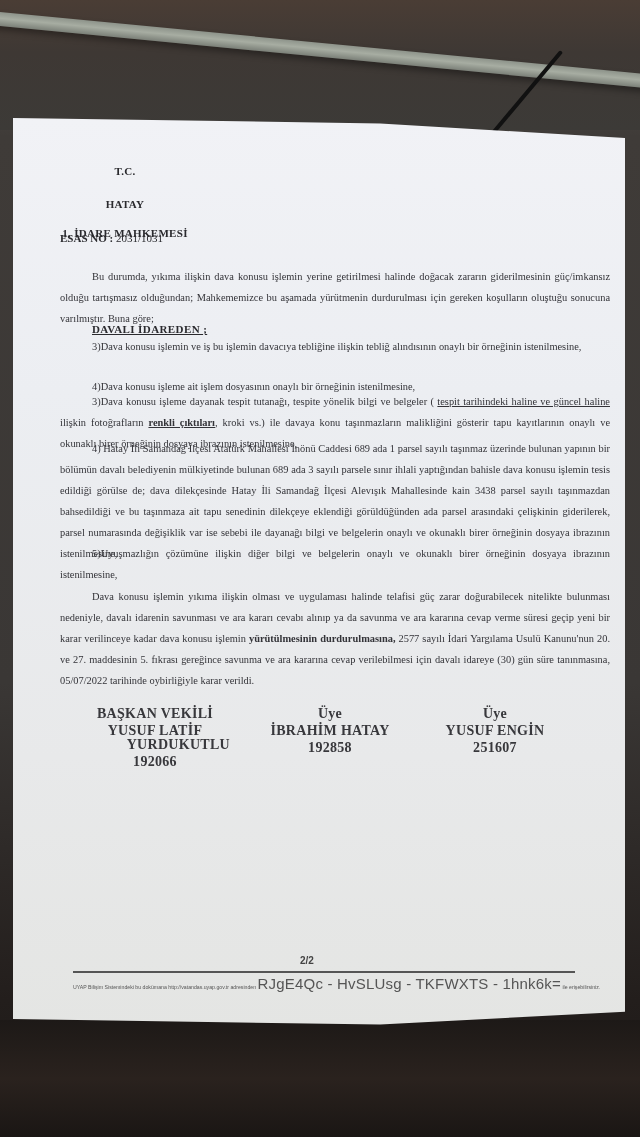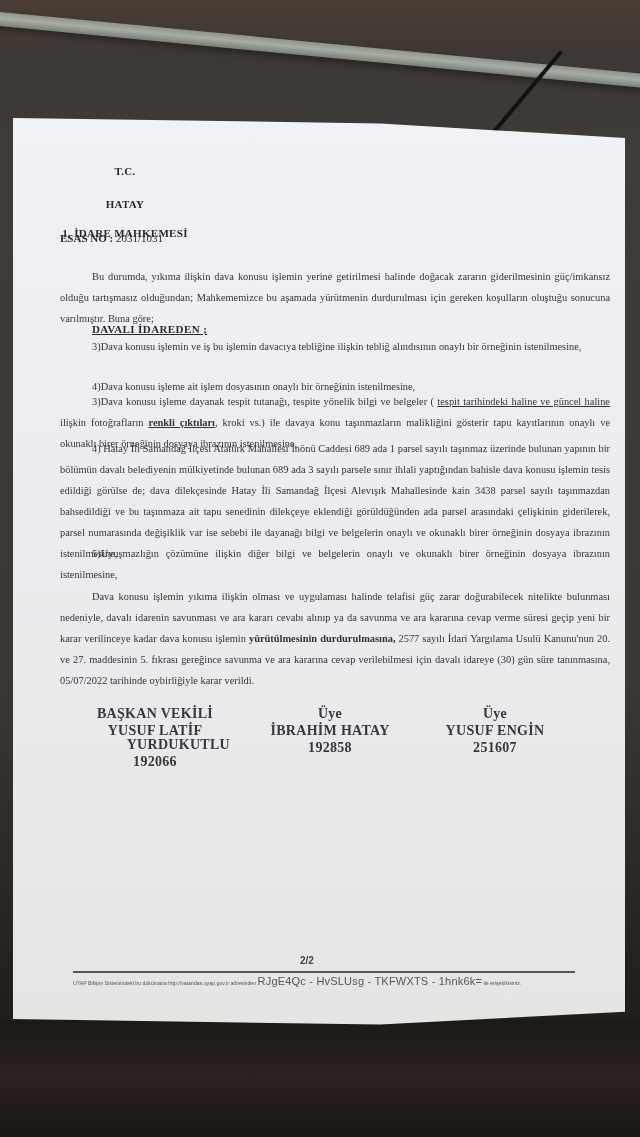--- a/index.html
+++ b/index.html
@@ -55,21 +55,21 @@
       position: absolute; text-align: center; font-weight: bold; font-size: 14px; line-height: 17px;
       letter-spacing: 0.3px; color: #38383c;
     }
     .pageno { position: absolute; left: 300px; top: 955px; font-size: 10px; font-weight: bold;
       font-family: "Liberation Sans", sans-serif; color: #444; text-align: right; }
     .foot-line { position: absolute; left: 73px; top: 971px; width: 502px; height: 2px; background: #555; }
     .footer {
       position: absolute; left: 73px; top: 975px; width: 510px; font-size: 5.2px; color: #555;
       font-family: "Liberation Sans", sans-serif; white-space: nowrap;
     }
-    .footer .code { font-size: 11px; letter-spacing: 0.2px; }
+    .footer .code { font-size: 15px; letter-spacing: 0.2px; }
   </style>
 </head>
 <body>
 
 <div class="bg-top"></div>
 <div class="rope"></div>
 <div class="cable"></div>
 <div class="bg-bottom"></div>
 
 <div class="paper"></div>

